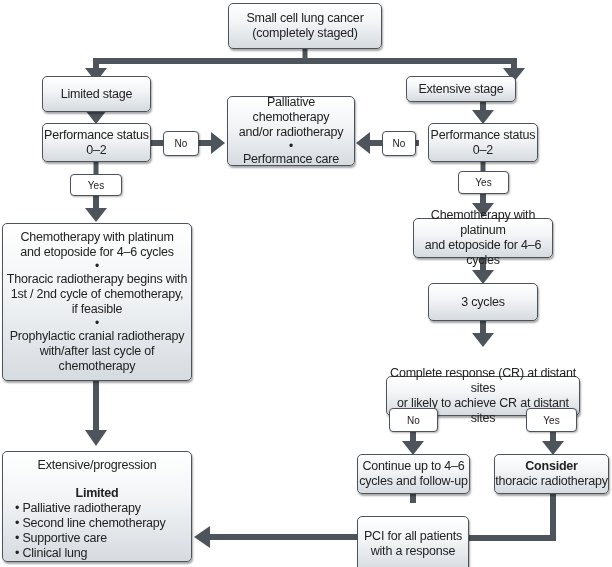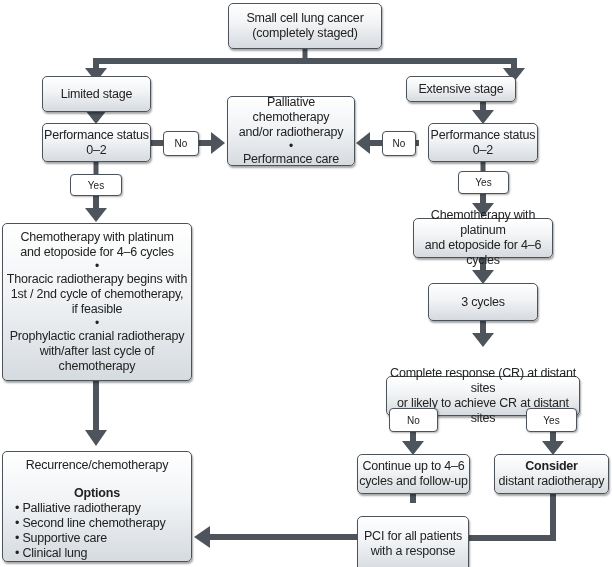--- a/index.html
+++ b/index.html
@@ -135,30 +135,30 @@
 </div>
 <div class="lbl" style="left:526px;top:408px;width:51px;height:24px;">
   <span>Yes</span>
 </div>
 <div class="box" style="left:357px;top:454px;width:113px;height:40px;">
   <div>Continue up to 4–6</div>
   <div>cycles and follow-up</div>
 </div>
 <div class="box" style="left:494px;top:454px;width:115px;height:40px;align-items:center;">
   <div class="b">Consider</div>
-  <div>distant radiotherapy</div>
+  <div>thoracic radiotherapy</div>
 </div>
 <div class="box" style="left:357px;top:516px;width:112px;height:56px;">
   <div>PCI for all patients</div>
   <div>with a response</div>
 </div>
 
 <div class="box" style="left:2px;top:451px;width:190px;height:111px;justify-content:flex-start;padding-top:6px;">
-  <div>Recurrence/chemotherapy</div>
+  <div>Extensive/progression</div>
   <div style="height:14px;"></div>
-  <div class="b">Options</div>
+  <div class="b">Limited</div>
   <div class="opts">
     <div>• Palliative radiotherapy</div>
     <div>• Second line chemotherapy</div>
     <div>• Supportive care</div>
     <div>• Clinical lung</div>
   </div>
 </div>
 
 </body></html>

